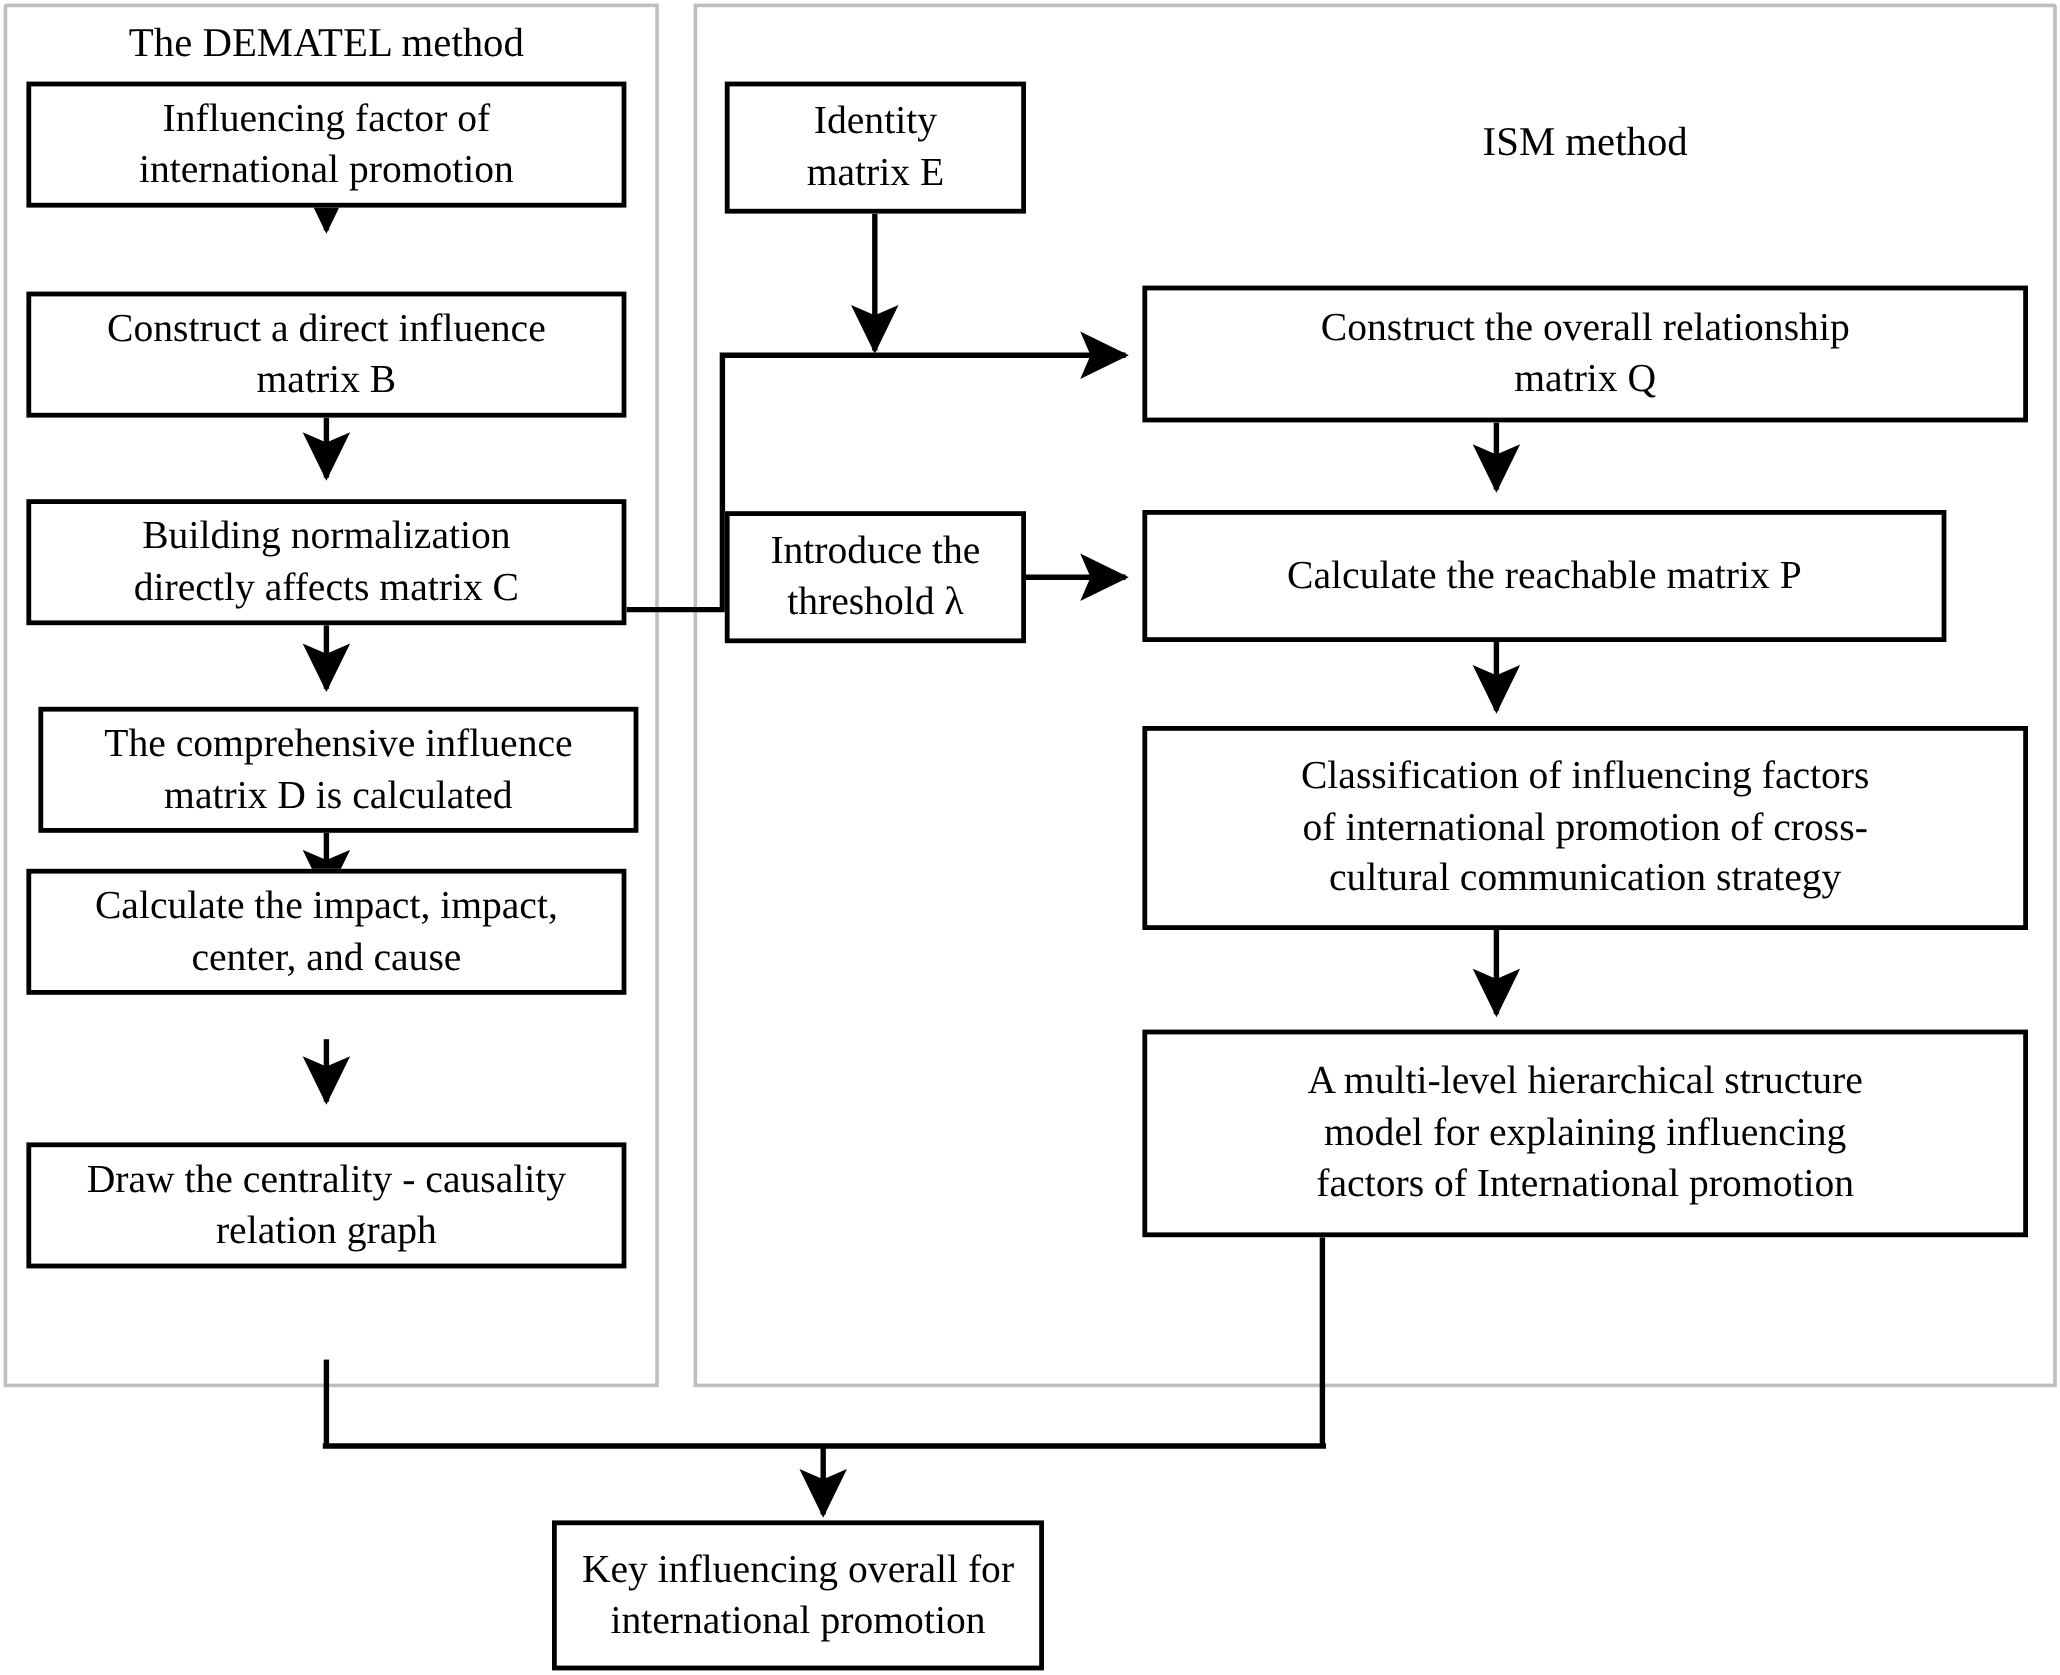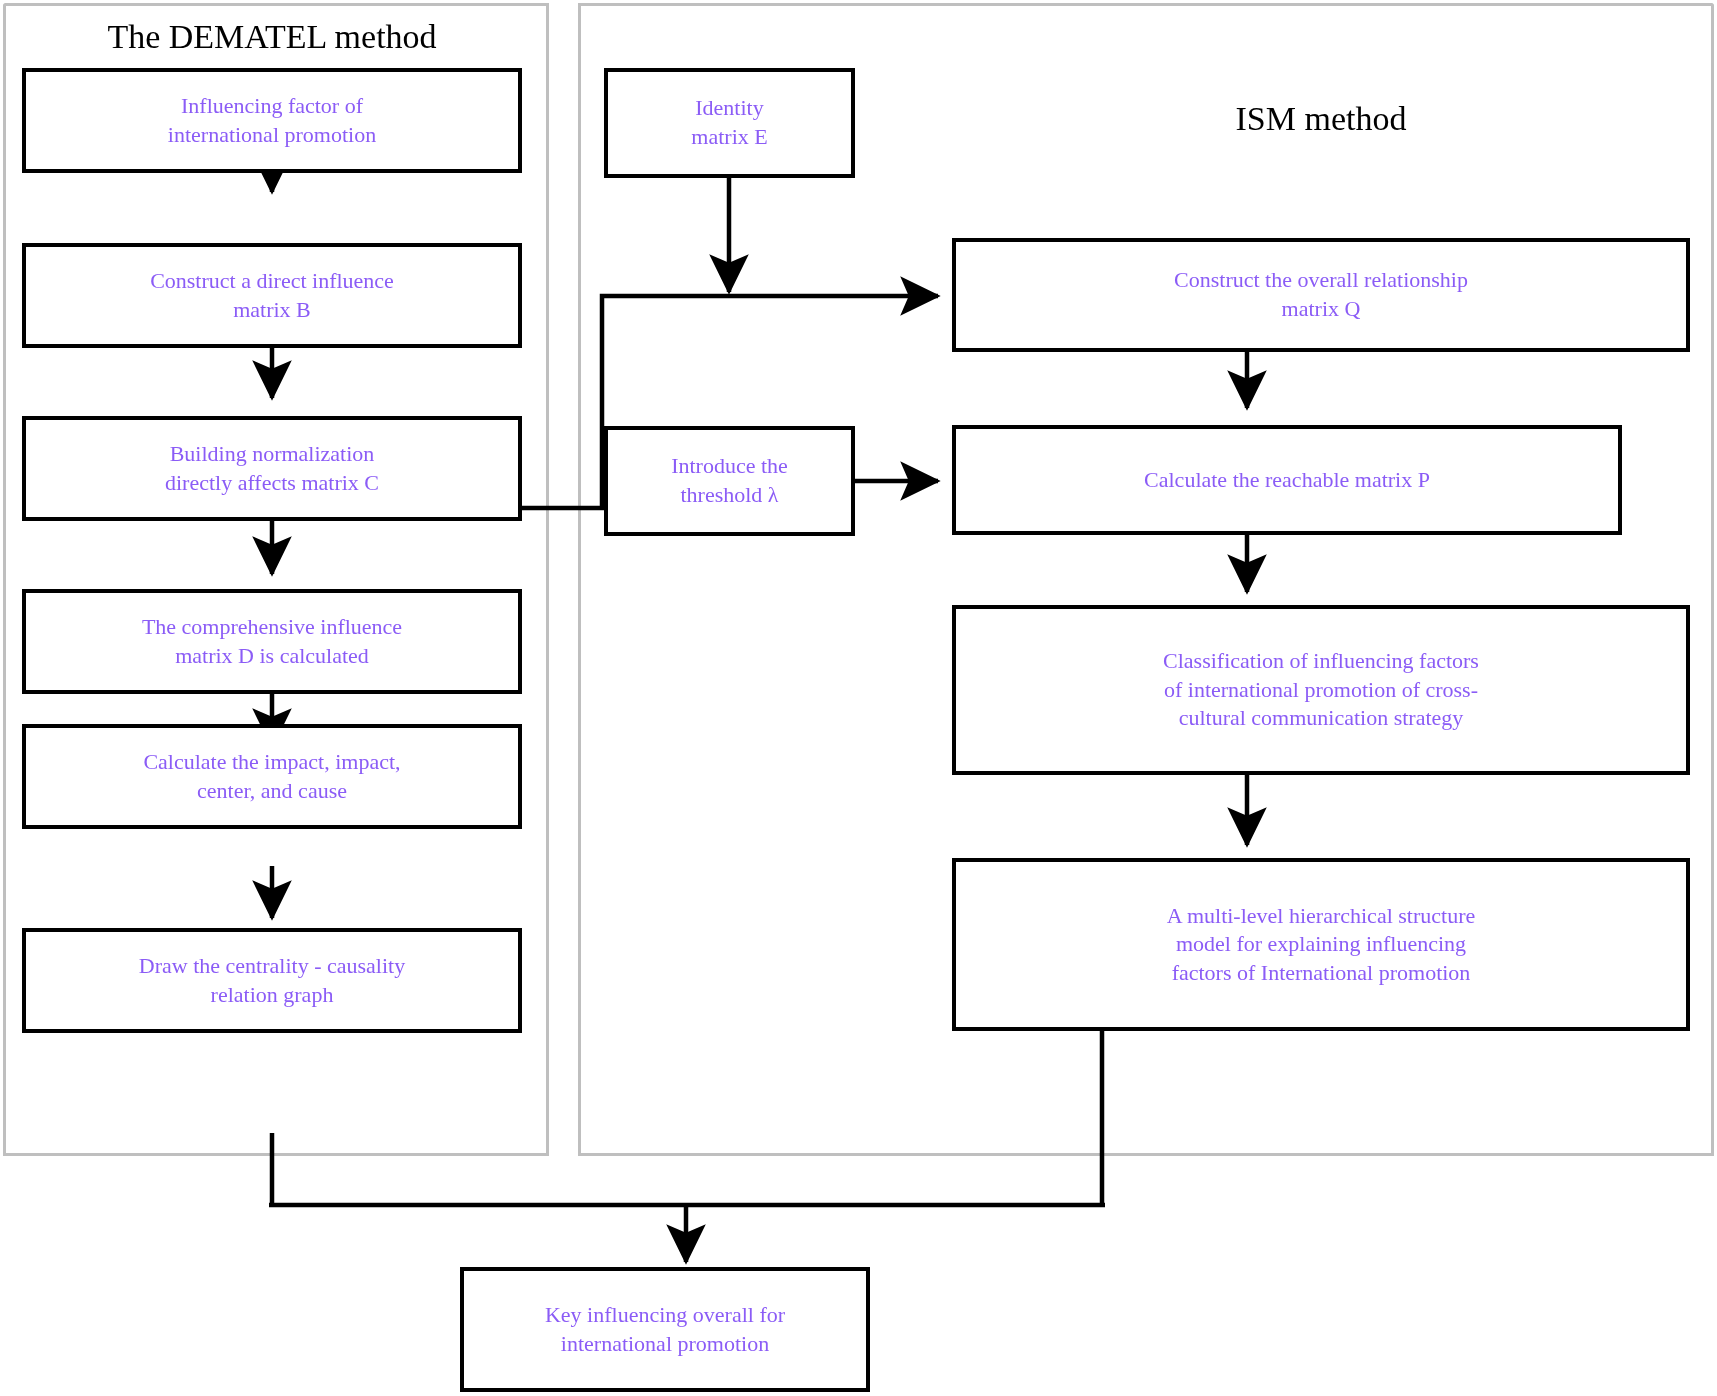--- a/index.html
+++ b/index.html
@@ -43,22 +43,22 @@
   }
   .node {
     position: absolute;
     box-sizing: border-box;
     border: 4px solid #000000;
     background: #ffffff;
     display: flex;
     align-items: center;
     justify-content: center;
     text-align: center;
-    color: #8b5cf6;
-    font-size: 22px;
+    color: #000000;
+    font-size: 33px;
     line-height: 1.30;
     padding: 2px 8px;
   }
   .node .txt {
     display: block;
     width: 100%;
     white-space: pre-line;
   }
 </style>
 </head>
@@ -113,31 +113,31 @@
   <div class="node" style="left:22px; top:243px; width:500px; height:105px;">
     <span class="txt">Construct a direct influence
 matrix B</span>
   </div>
 
   <div class="node" style="left:22px; top:416px; width:500px; height:105px;">
     <span class="txt">Building normalization
 directly affects matrix C</span>
   </div>
 
-  <div class="node" style="left:22px; top:589px; width:500px; height:105px;">
+  <div class="node" style="left:32px; top:589px; width:500px; height:105px;">
     <span class="txt">The comprehensive influence
 matrix D is calculated</span>
   </div>
 
   <div class="node" style="left:22px; top:724px; width:500px; height:105px;">
     <span class="txt">Calculate the impact, impact,
 center, and cause</span>
   </div>
 
-  <div class="node" style="left:22px; top:928px; width:500px; height:105px;align-items:center;">
+  <div class="node" style="left:22px; top:952px; width:500px; height:105px;align-items:center;">
     <span class="txt">Draw the centrality - causality
 relation graph</span>
   </div>
 
   <div class="node" style="left:604px; top:68px; width:251px; height:110px;">
     <span class="txt">Identity
 matrix E</span>
   </div>
 
   <div class="node" style="left:952px; top:238px; width:738px; height:114px;">

